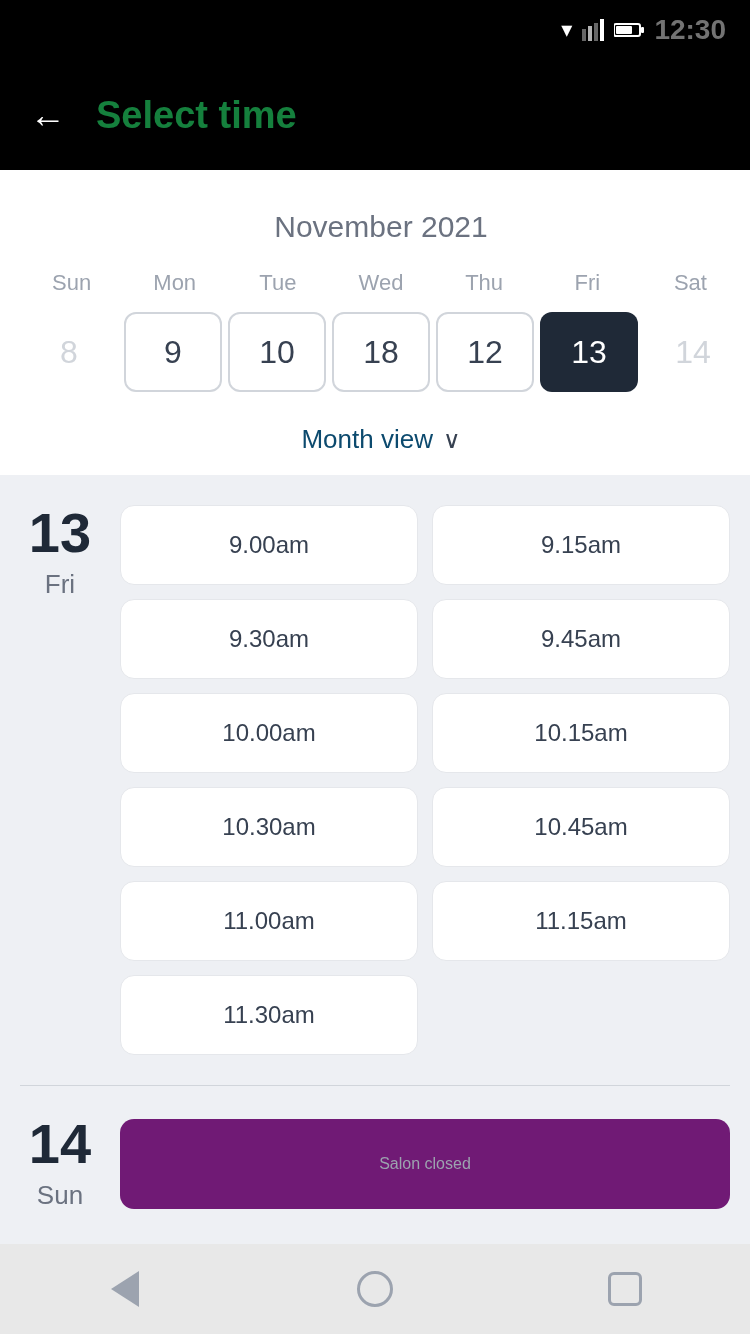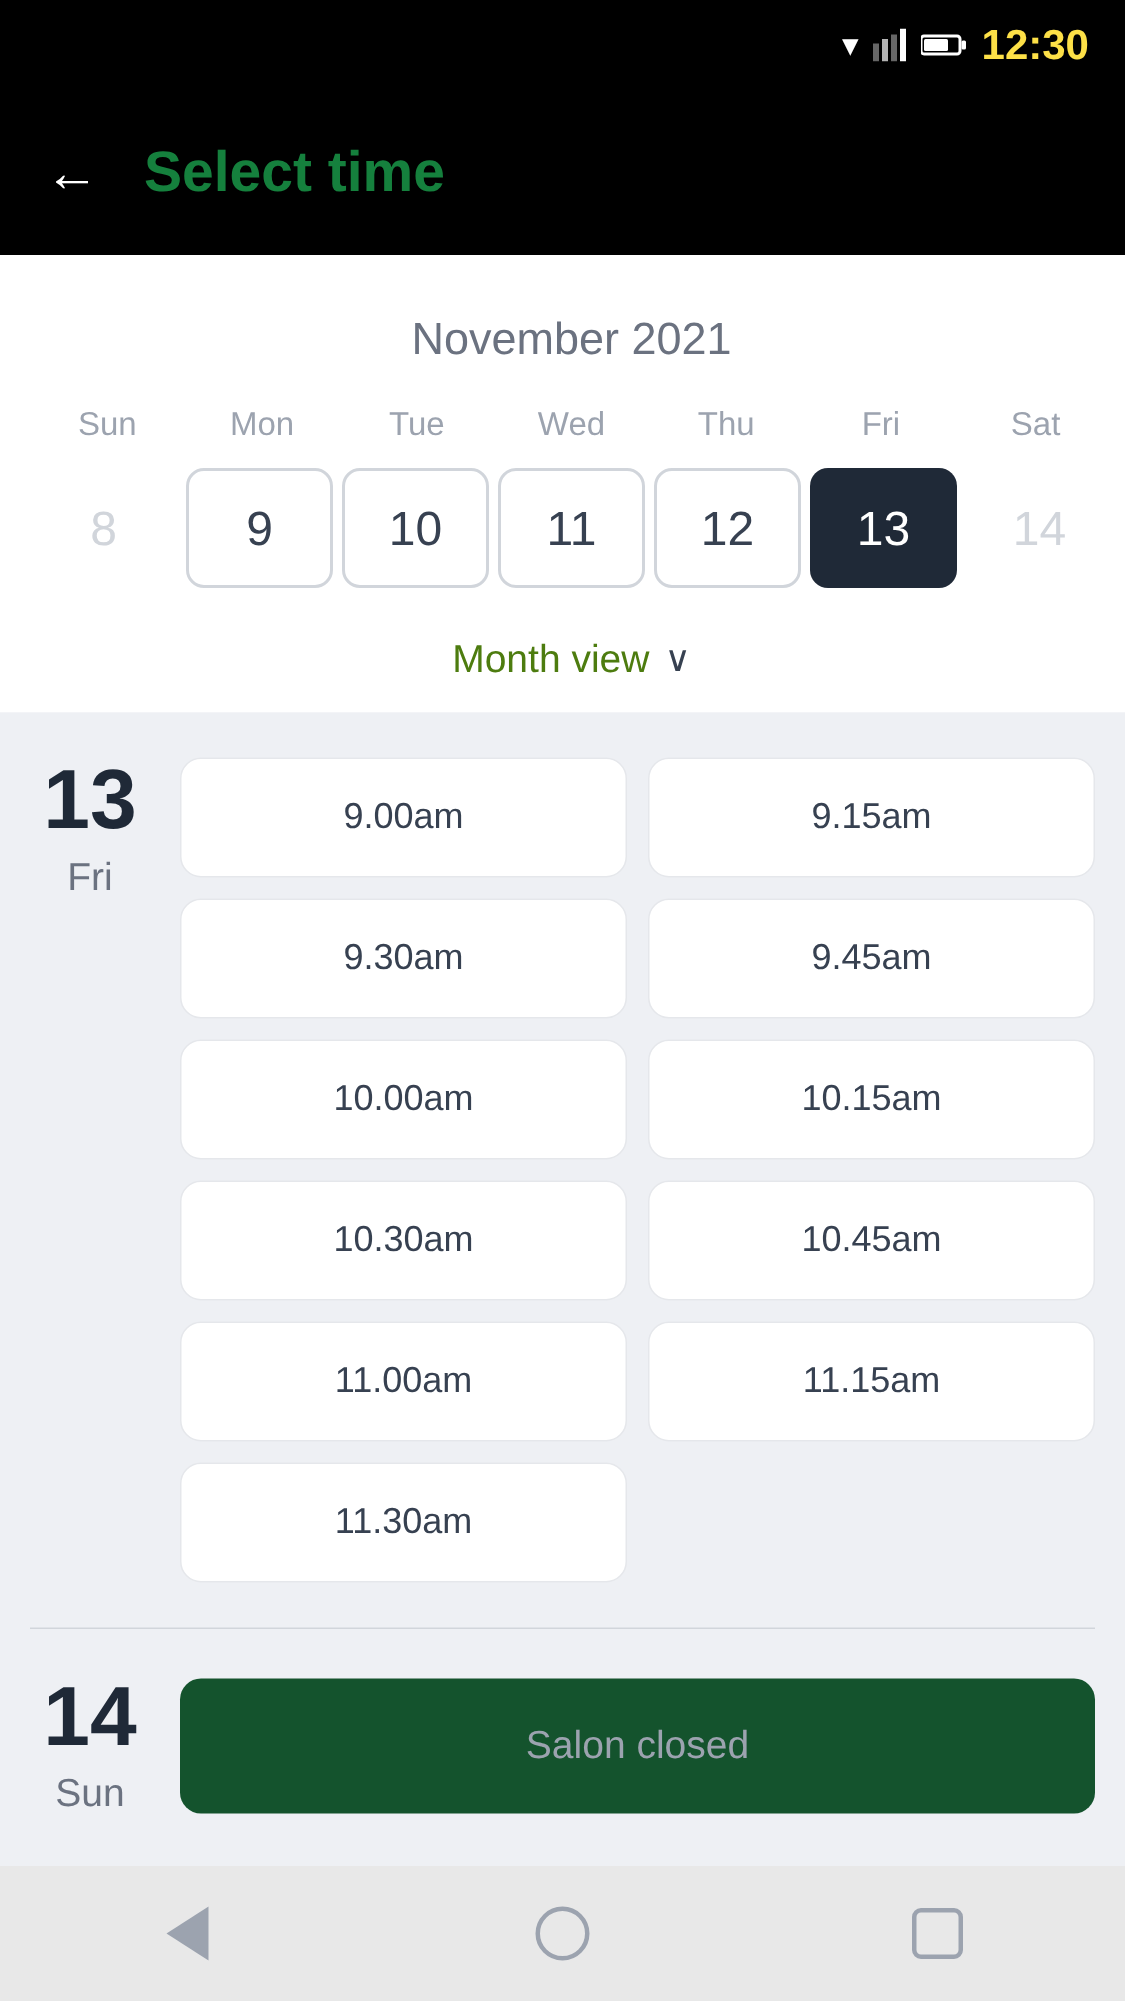--- a/index.html
+++ b/index.html
@@ -22,21 +22,21 @@
       justify-content: flex-end;
       padding-right: 24px;
       gap: 12px;
     }
     .status-icons {
       display: flex;
       align-items: center;
       gap: 10px;
     }
     .status-time {
-      color: #fde047;
+      color: #737373;
       font-size: 28px;
       font-weight: 600;
     }
 
     
     .header {
       background: #000;
       height: 110px;
       display: flex;
       align-items: center;
@@ -121,21 +121,21 @@
     .month-view-row {
       display: flex;
       align-items: center;
       justify-content: center;
       gap: 10px;
       padding: 16px 0 20px 0;
       cursor: pointer;
     }
     .month-view-label {
       font-size: 26px;
-      color: #4d7c0f;
+      color: #0c4a6e;
     }
     .chevron-down {
       font-size: 24px;
       color: #374151;
     }
 
     
     .time-section {
       background: #eef0f4;
       padding: 30px 20px;
@@ -187,27 +187,27 @@
 
     
     .section-divider {
       height: 1px;
       background: #d1d5db;
       margin: 10px 0 30px 0;
     }
 
     
     .salon-closed-block {
-      background: #14532d;
+      background: #701a75;
       border-radius: 14px;
       height: 90px;
       display: flex;
       align-items: center;
       justify-content: center;
-      font-size: 26px;
+      font-size: 16px;
       color: #9ca3af;
       flex: 1;
     }
 
     .closed-row {
       display: flex;
       align-items: center;
       gap: 20px;
     }
 
@@ -312,21 +312,21 @@
       <div class="day-header">Wed</div>
       <div class="day-header">Thu</div>
       <div class="day-header">Fri</div>
       <div class="day-header">Sat</div>
     </div>
 
     <div class="day-row">
       <div class="day-cell inactive">8</div>
       <div class="day-cell bordered">9</div>
       <div class="day-cell bordered">10</div>
-      <div class="day-cell bordered">11</div>
+      <div class="day-cell bordered">18</div>
       <div class="day-cell bordered">12</div>
       <div class="day-cell selected">13</div>
       <div class="day-cell inactive">14</div>
     </div>
 
     <div class="month-view-row">
       <span class="month-view-label">Month view</span>
       <span class="chevron-down">∨</span>
     </div>
   </div>

